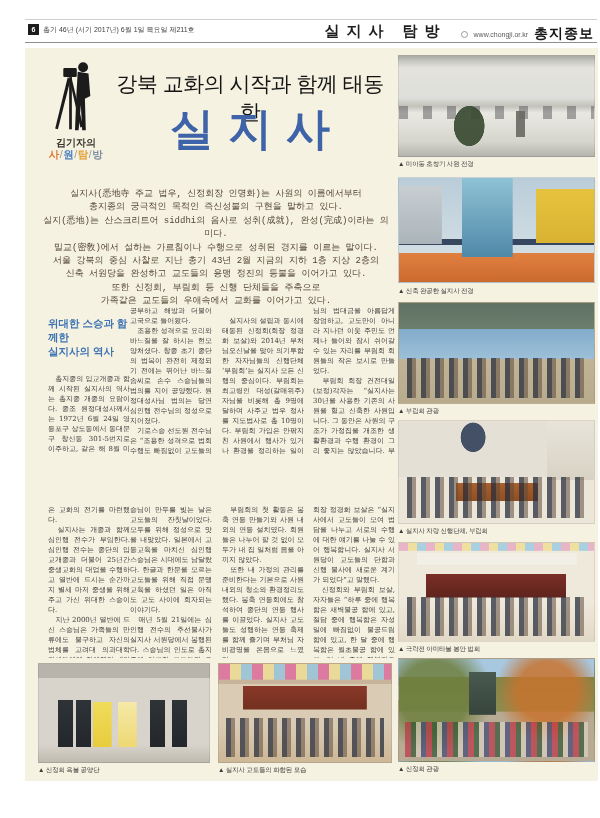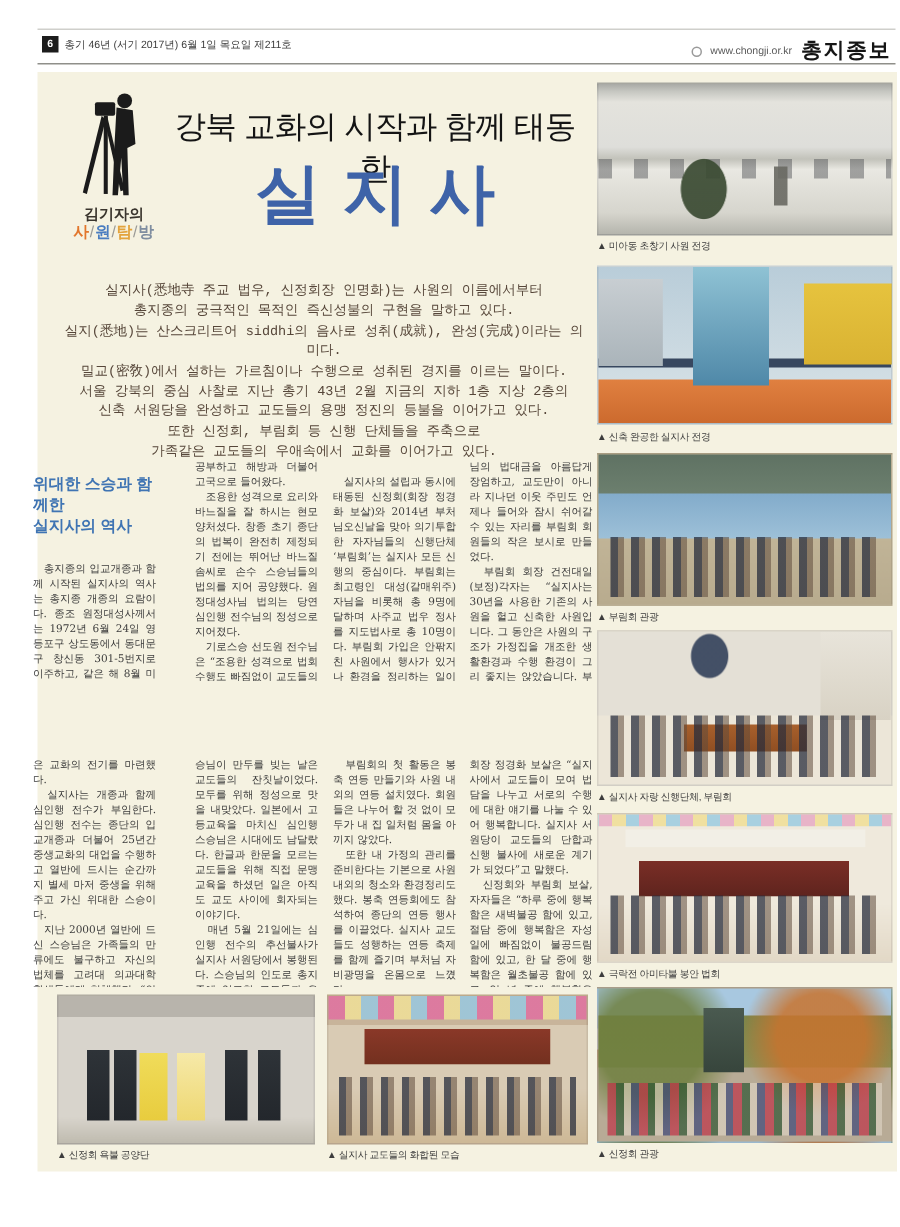--- a/index.html
+++ b/index.html
@@ -42,21 +42,21 @@
   .intro { position:absolute; left:40px; top:188px; width:352px; text-align:center;
            font-family:Liberation Mono, monospace; font-size:9px; line-height:13.4px;
            color:#564639; white-space:pre-line; }
 
   
   .col { position:absolute; width:82px; overflow:hidden;
          font-family:"DejaVu Serif","Liberation Serif",serif; font-size:7px; line-height:10px;
          color:#3b3b3b; text-align:justify; white-space:pre-line; }
   .band1 { top:306px; height:148px; }
   .band2 { top:505px; height:153px; }
-  .cx1{left:22px}.cx2{left:130px}.cx3{left:222px}.cx4{left:313px}
+  .cx1{left:48px}.cx2{left:130px}.cx3{left:222px}.cx4{left:313px}
   .col-head { font-family:"Liberation Sans",sans-serif; font-size:10.5px; line-height:14px; font-weight:bold;
               color:#3f74b3; white-space:pre-line; text-align:left; margin-bottom:6px; }
 
   
   .quote { position:absolute; left:40px; top:459px; width:352px; text-align:center;
            font-family:"DejaVu Serif","Liberation Serif",serif; font-size:10px; font-weight:bold;
            line-height:15.5px; color:#6e3524; white-space:pre-line; }
 
   
   .photo { position:absolute; border:1px solid rgba(0,0,0,.08); }
@@ -114,20 +114,21 @@
 </head>
 <body>
 
 <div class="page">
 
   <div class="rule-top"></div>
   <div class="hdr-left">
     <span class="pagenum">6</span>
     <span class="issue">총기 46년 (서기 2017년) 6월 1일 목요일 제211호</span>
   </div>
+  <div class="hdr-title">실지사 탐방</div>
   <div class="hdr-right">
     <span class="web-icon"></span>
     <span class="site">www.chongji.or.kr</span>
     <span class="masthead">총지종보</span>
   </div>
   <div class="rule-head"></div>
 
   <div class="panel"></div>
 
   <svg class="silhouette" viewBox="0 0 60 80">

